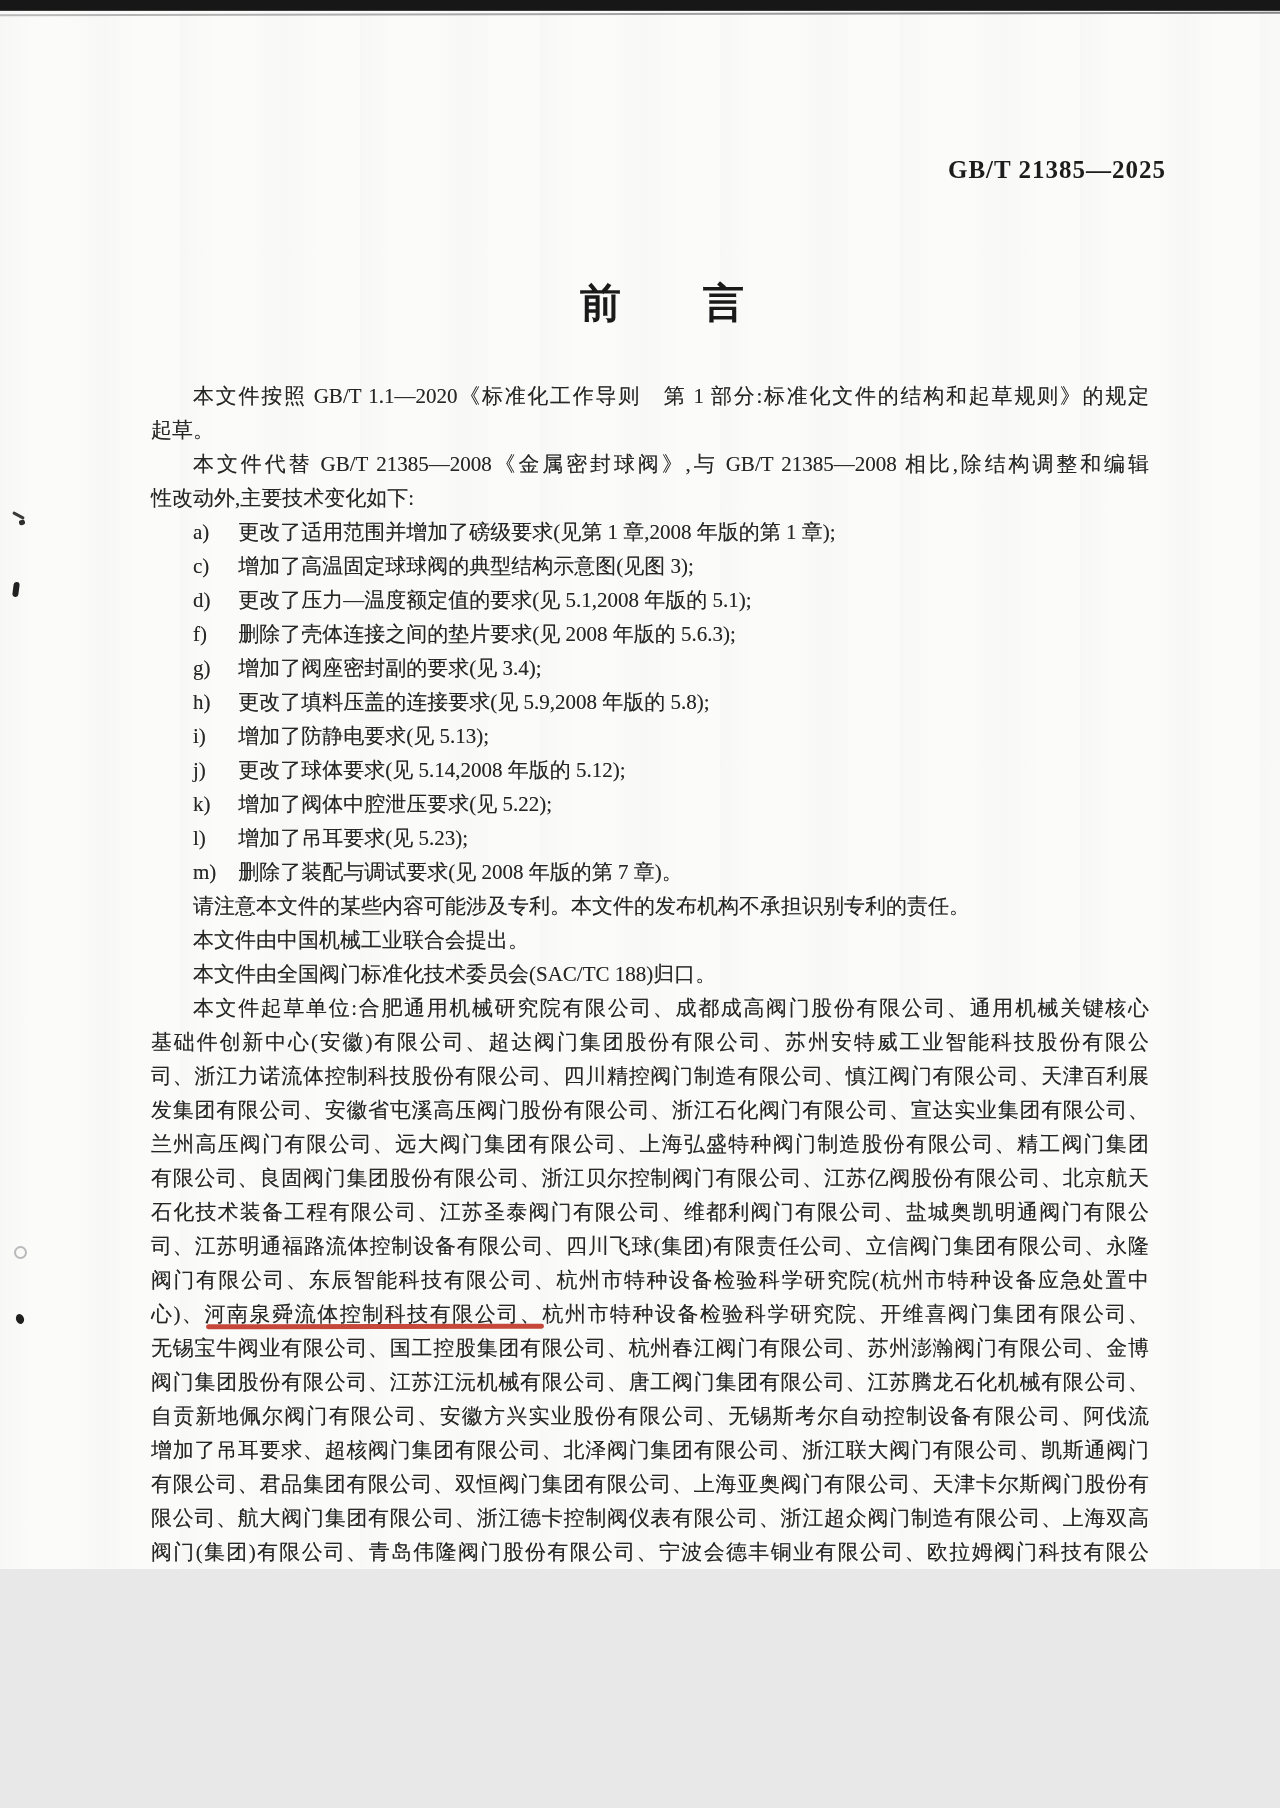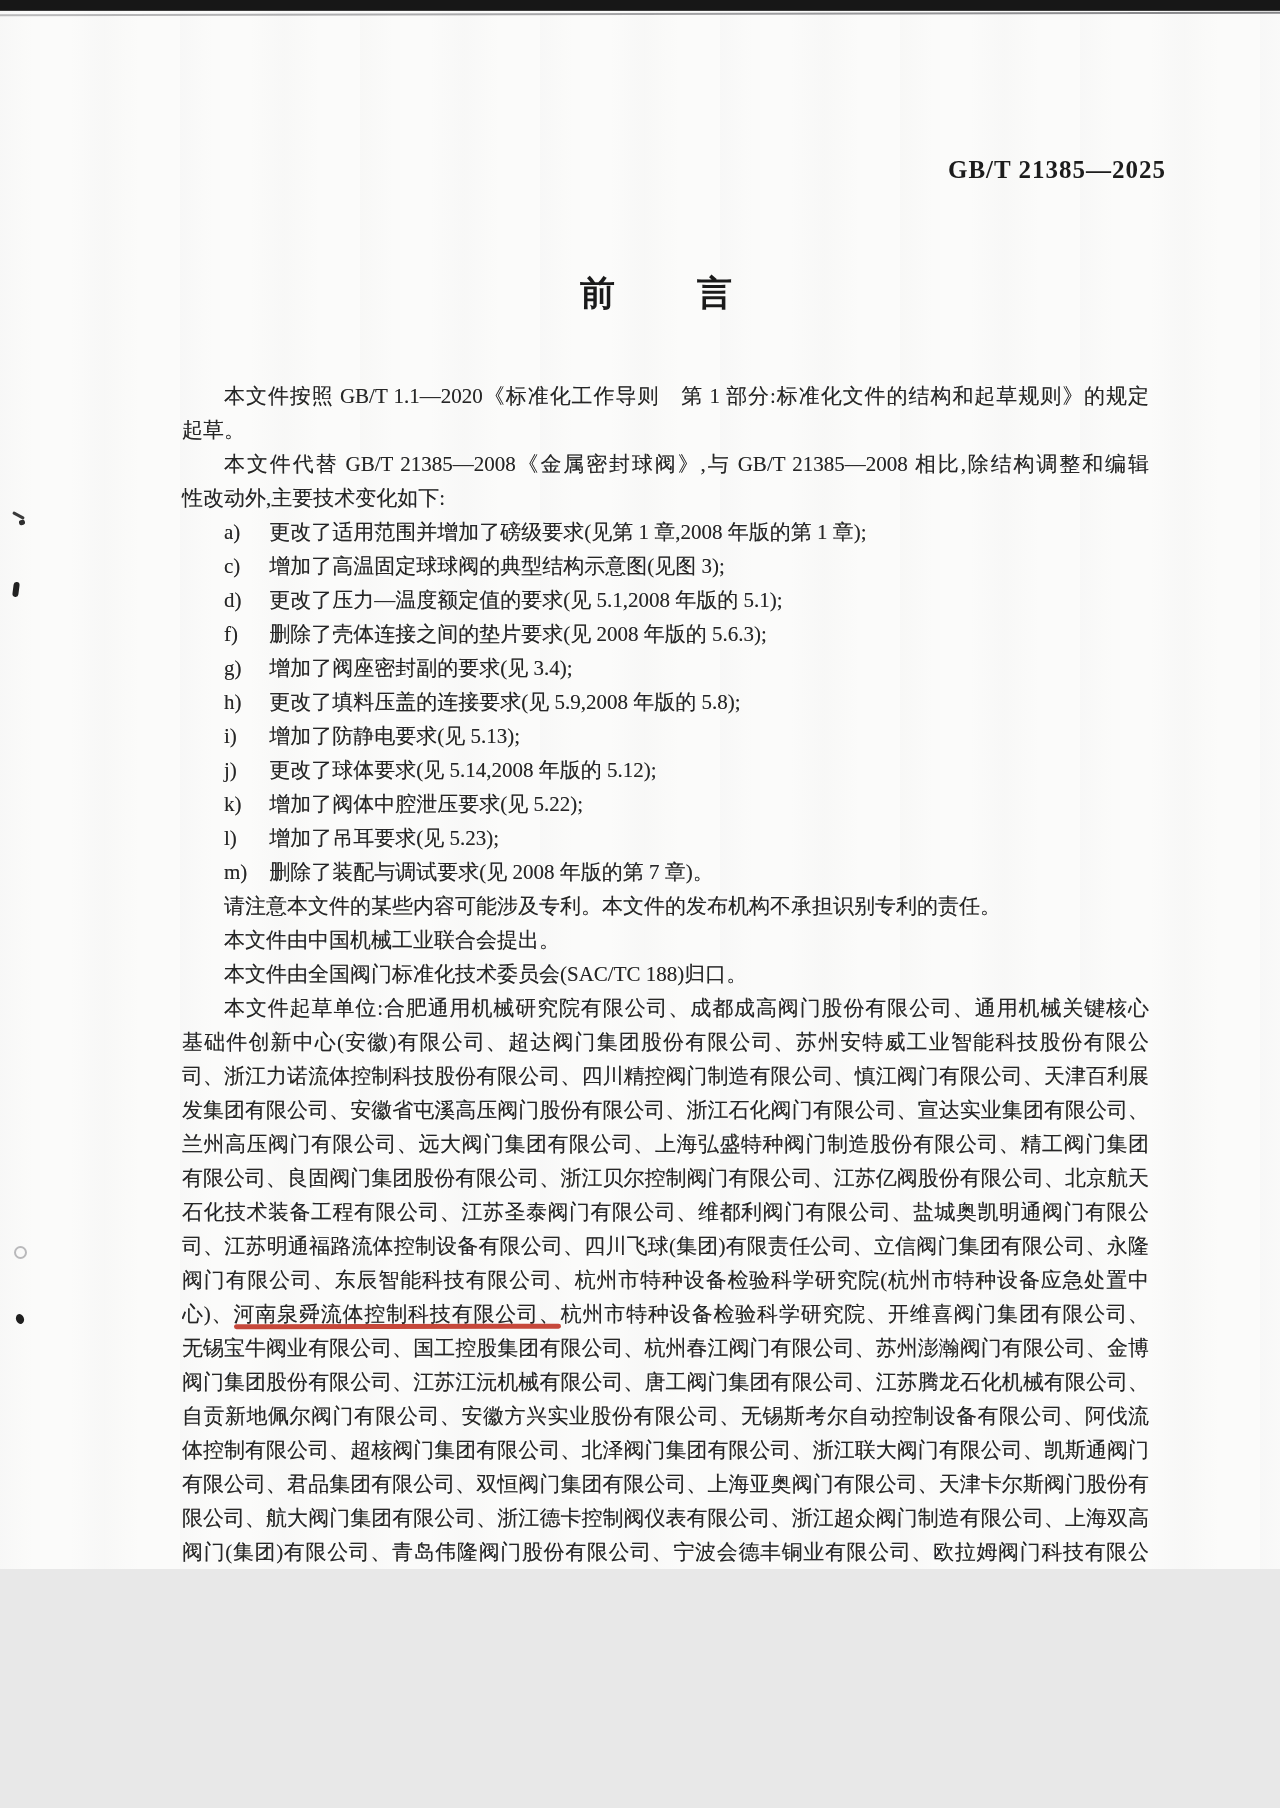--- a/index.html
+++ b/index.html
@@ -42,33 +42,33 @@
   .speck-ring{left:14px;top:1246px;width:9px;height:9px;border-radius:50%;background:transparent;border:2px solid #b9b9bb;}
   .speck-dot{left:16px;top:1314px;width:8px;height:10px;border-radius:50%;transform:rotate(-20deg);background:#1f1f1f;}
 
   .doc-code{
     position:absolute;left:948px;top:156px;
     font-family:"Liberation Serif", serif;
     font-weight:700;font-size:25px;letter-spacing:1px;
     color:#1c1c1c;white-space:nowrap;
   }
   .page-title{
-    position:absolute;left:580px;top:270px;
+    position:absolute;left:580px;top:276px;
     font-family:"Liberation Sans", sans-serif;
-    font-weight:700;font-size:35px;
+    font-weight:700;font-size:41px;
     letter-spacing:82px;
     color:#1a1a1a;white-space:nowrap;
   }
   .body-text{
     position:absolute;left:151px;top:379px;width:998px;
     font-size:21px;line-height:34px;
     color:var(--ink);
     text-shadow:0 0 .5px rgba(40,40,40,.45);
   }
-  .line{height:34px;white-space:nowrap;margin-left:31px;}
+  .line{height:34px;white-space:nowrap;}
   .line.fill{white-space:normal;text-align:justify;text-align-last:justify;overflow:hidden;}
   .line.indent{text-indent:2em;}
   .li-label{display:inline-block;margin-left:2em;width:2.15em;text-indent:0;}
   .red-underline{position:relative;}
   .red-underline::after{
     content:'';position:absolute;left:1px;right:-1px;bottom:-3px;height:5px;
     background:var(--underline-red);border-radius:3px;opacity:.93;
     transform:rotate(-0.12deg);
   }
   .page-number{
@@ -118,21 +118,21 @@
       <div class="line fill">发集团有限公司、安徽省屯溪高压阀门股份有限公司、浙江石化阀门有限公司、宣达实业集团有限公司、</div>
       <div class="line fill">兰州高压阀门有限公司、远大阀门集团有限公司、上海弘盛特种阀门制造股份有限公司、精工阀门集团</div>
       <div class="line fill">有限公司、良固阀门集团股份有限公司、浙江贝尔控制阀门有限公司、江苏亿阀股份有限公司、北京航天</div>
       <div class="line fill">石化技术装备工程有限公司、江苏圣泰阀门有限公司、维都利阀门有限公司、盐城奥凯明通阀门有限公</div>
       <div class="line fill">司、江苏明通福路流体控制设备有限公司、四川飞球(集团)有限责任公司、立信阀门集团有限公司、永隆</div>
       <div class="line fill">阀门有限公司、东辰智能科技有限公司、杭州市特种设备检验科学研究院(杭州市特种设备应急处置中</div>
       <div class="line fill"><span>心)、</span><span class="red-underline">河南泉舜流体控制科技有限公司、</span><span>杭州市特种设备检验科学研究院、开维喜阀门集团有限公司、</span></div>
       <div class="line fill">无锡宝牛阀业有限公司、国工控股集团有限公司、杭州春江阀门有限公司、苏州澎瀚阀门有限公司、金博</div>
       <div class="line fill">阀门集团股份有限公司、江苏江沅机械有限公司、唐工阀门集团有限公司、江苏腾龙石化机械有限公司、</div>
       <div class="line fill">自贡新地佩尔阀门有限公司、安徽方兴实业股份有限公司、无锡斯考尔自动控制设备有限公司、阿伐流</div>
-      <div class="line fill">体控制有限公司、超核阀门集团有限公司、北泽阀门集团有限公司、浙江联大阀门有限公司、凯斯通阀门</div>
+      <div class="line fill">增加了吊耳要求、超核阀门集团有限公司、北泽阀门集团有限公司、浙江联大阀门有限公司、凯斯通阀门</div>
       <div class="line fill">有限公司、君品集团有限公司、双恒阀门集团有限公司、上海亚奥阀门有限公司、天津卡尔斯阀门股份有</div>
       <div class="line fill">限公司、航大阀门集团有限公司、浙江德卡控制阀仪表有限公司、浙江超众阀门制造有限公司、上海双高</div>
       <div class="line fill">阀门(集团)有限公司、青岛伟隆阀门股份有限公司、宁波会德丰铜业有限公司、欧拉姆阀门科技有限公</div>
       <div class="line fill">司、浙江摩恩达阀门有限公司、瓯明阀门集团有限公司、凯泰阀门(集团)有限公司、纽托克流体控制有限</div>
     </div>
 
   <div class="page-number">Ⅲ</div>
 </div>
 
 </body></html>

